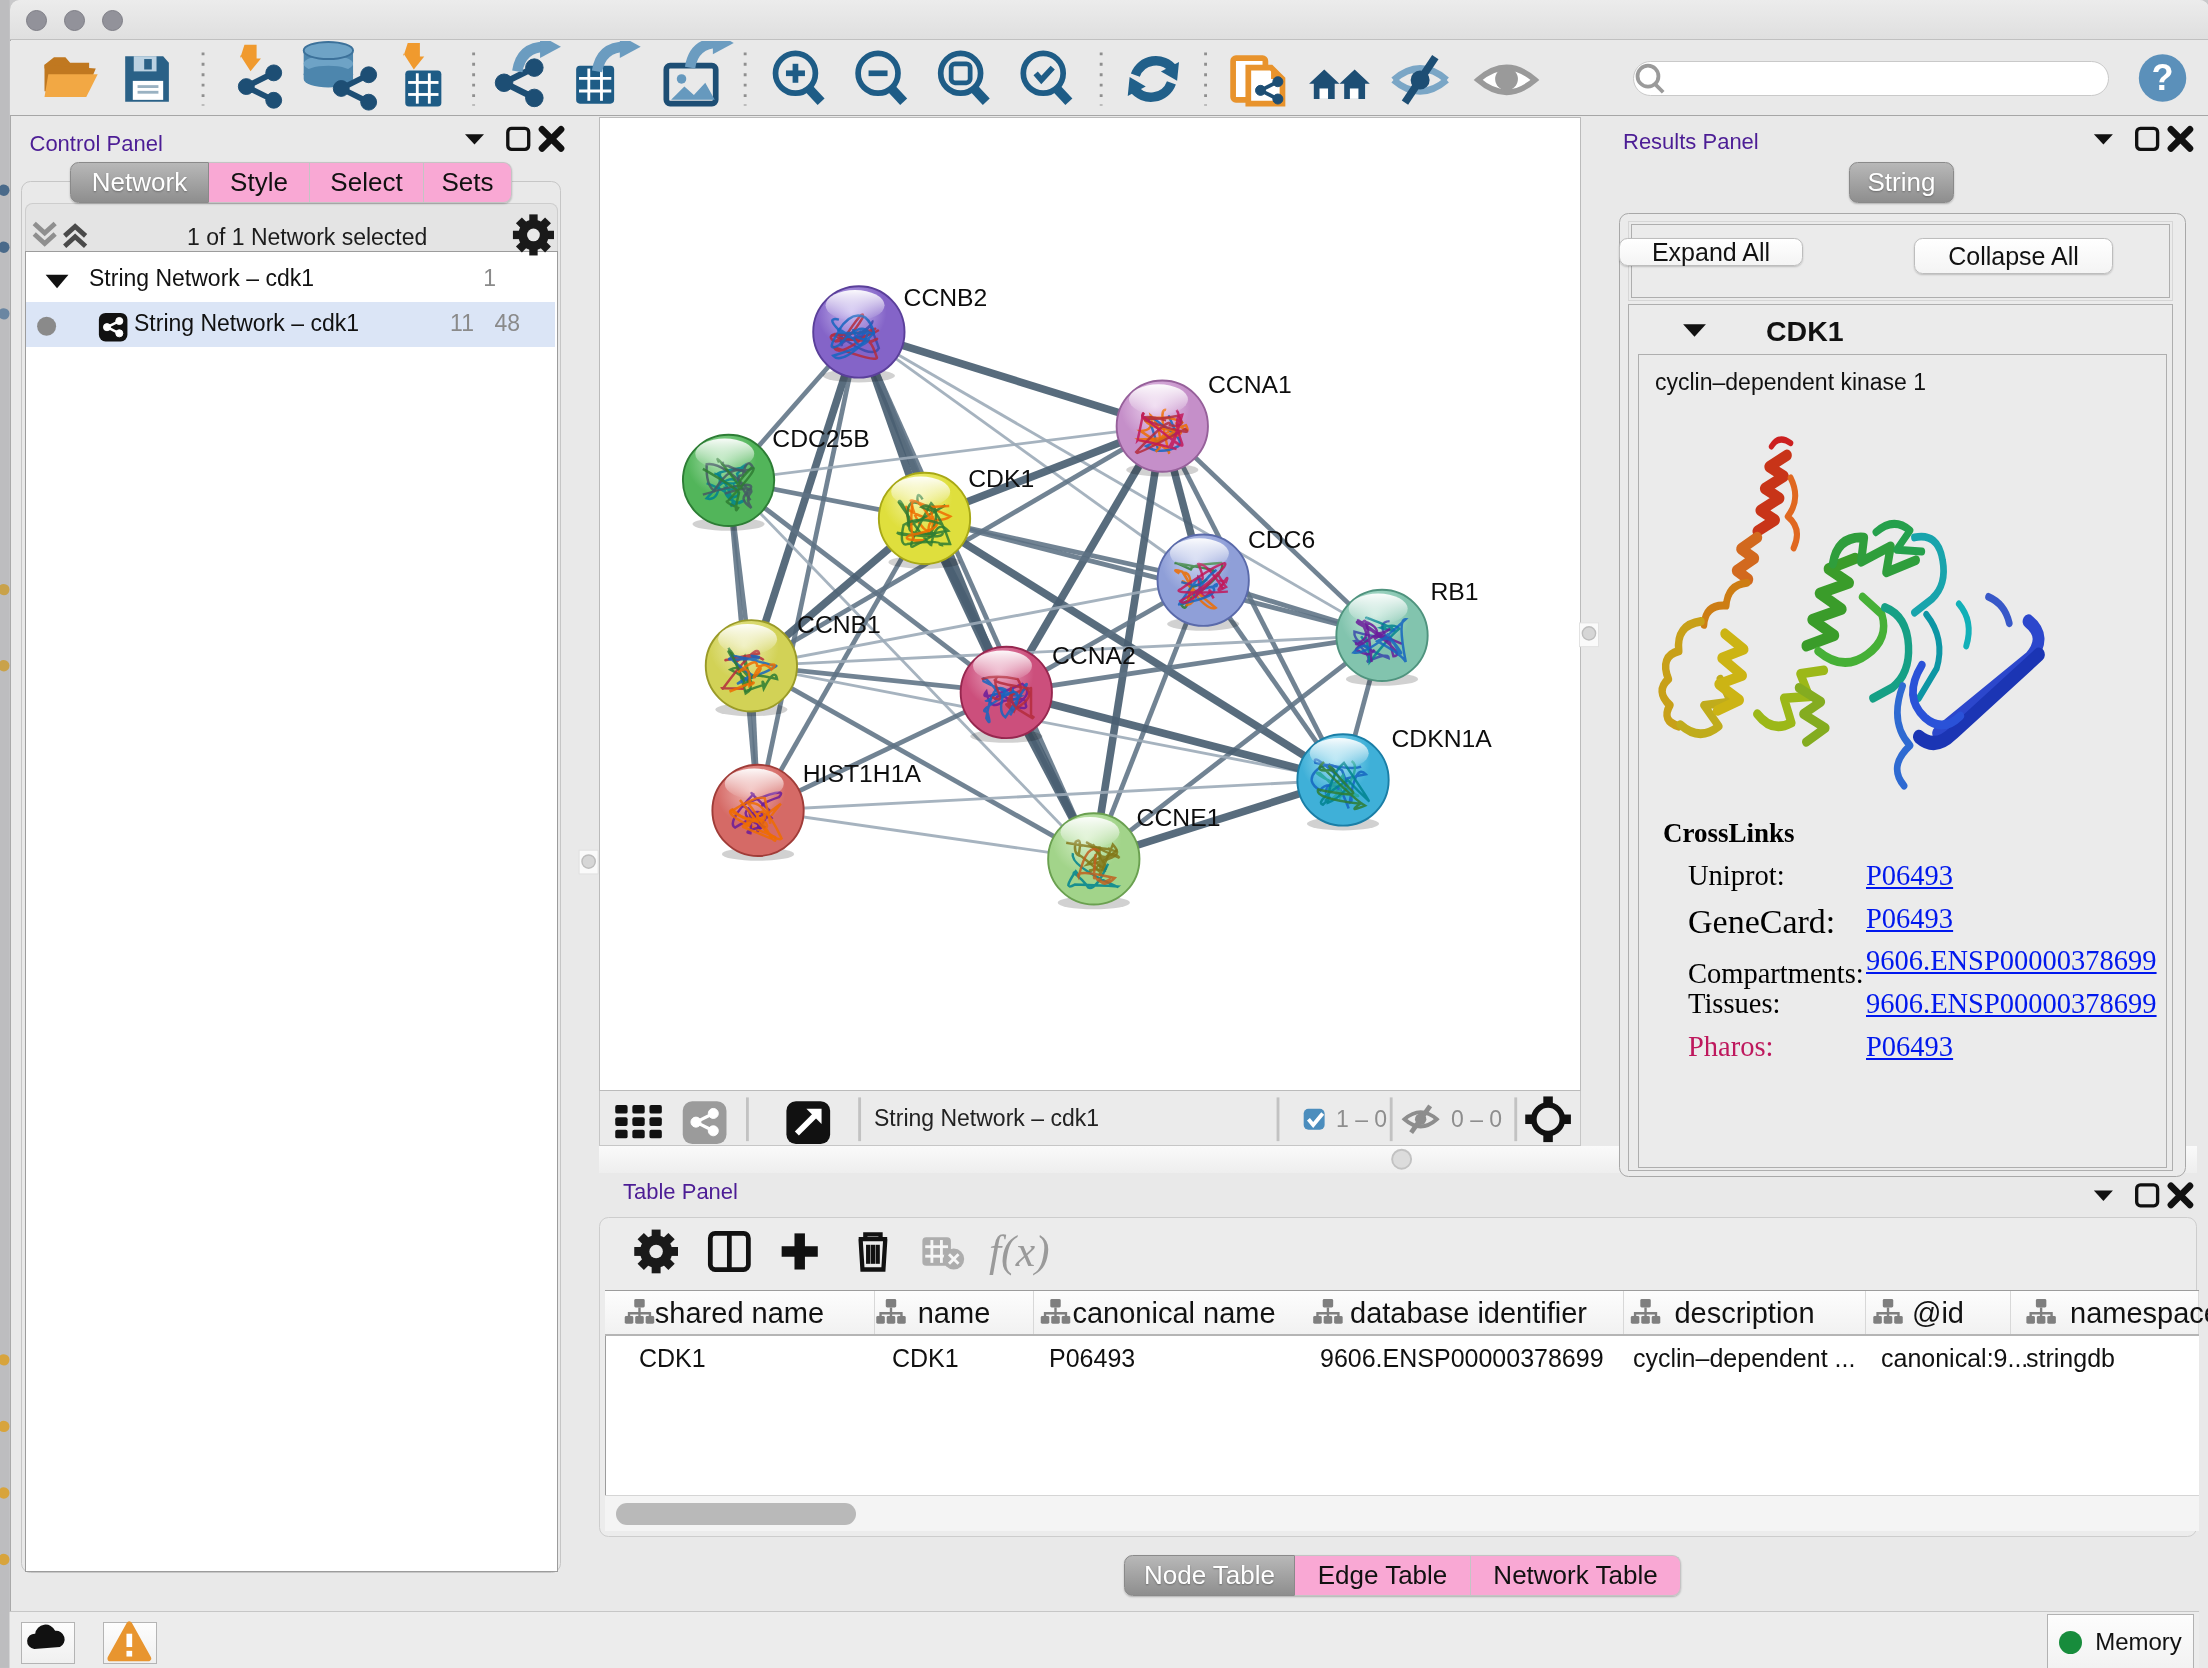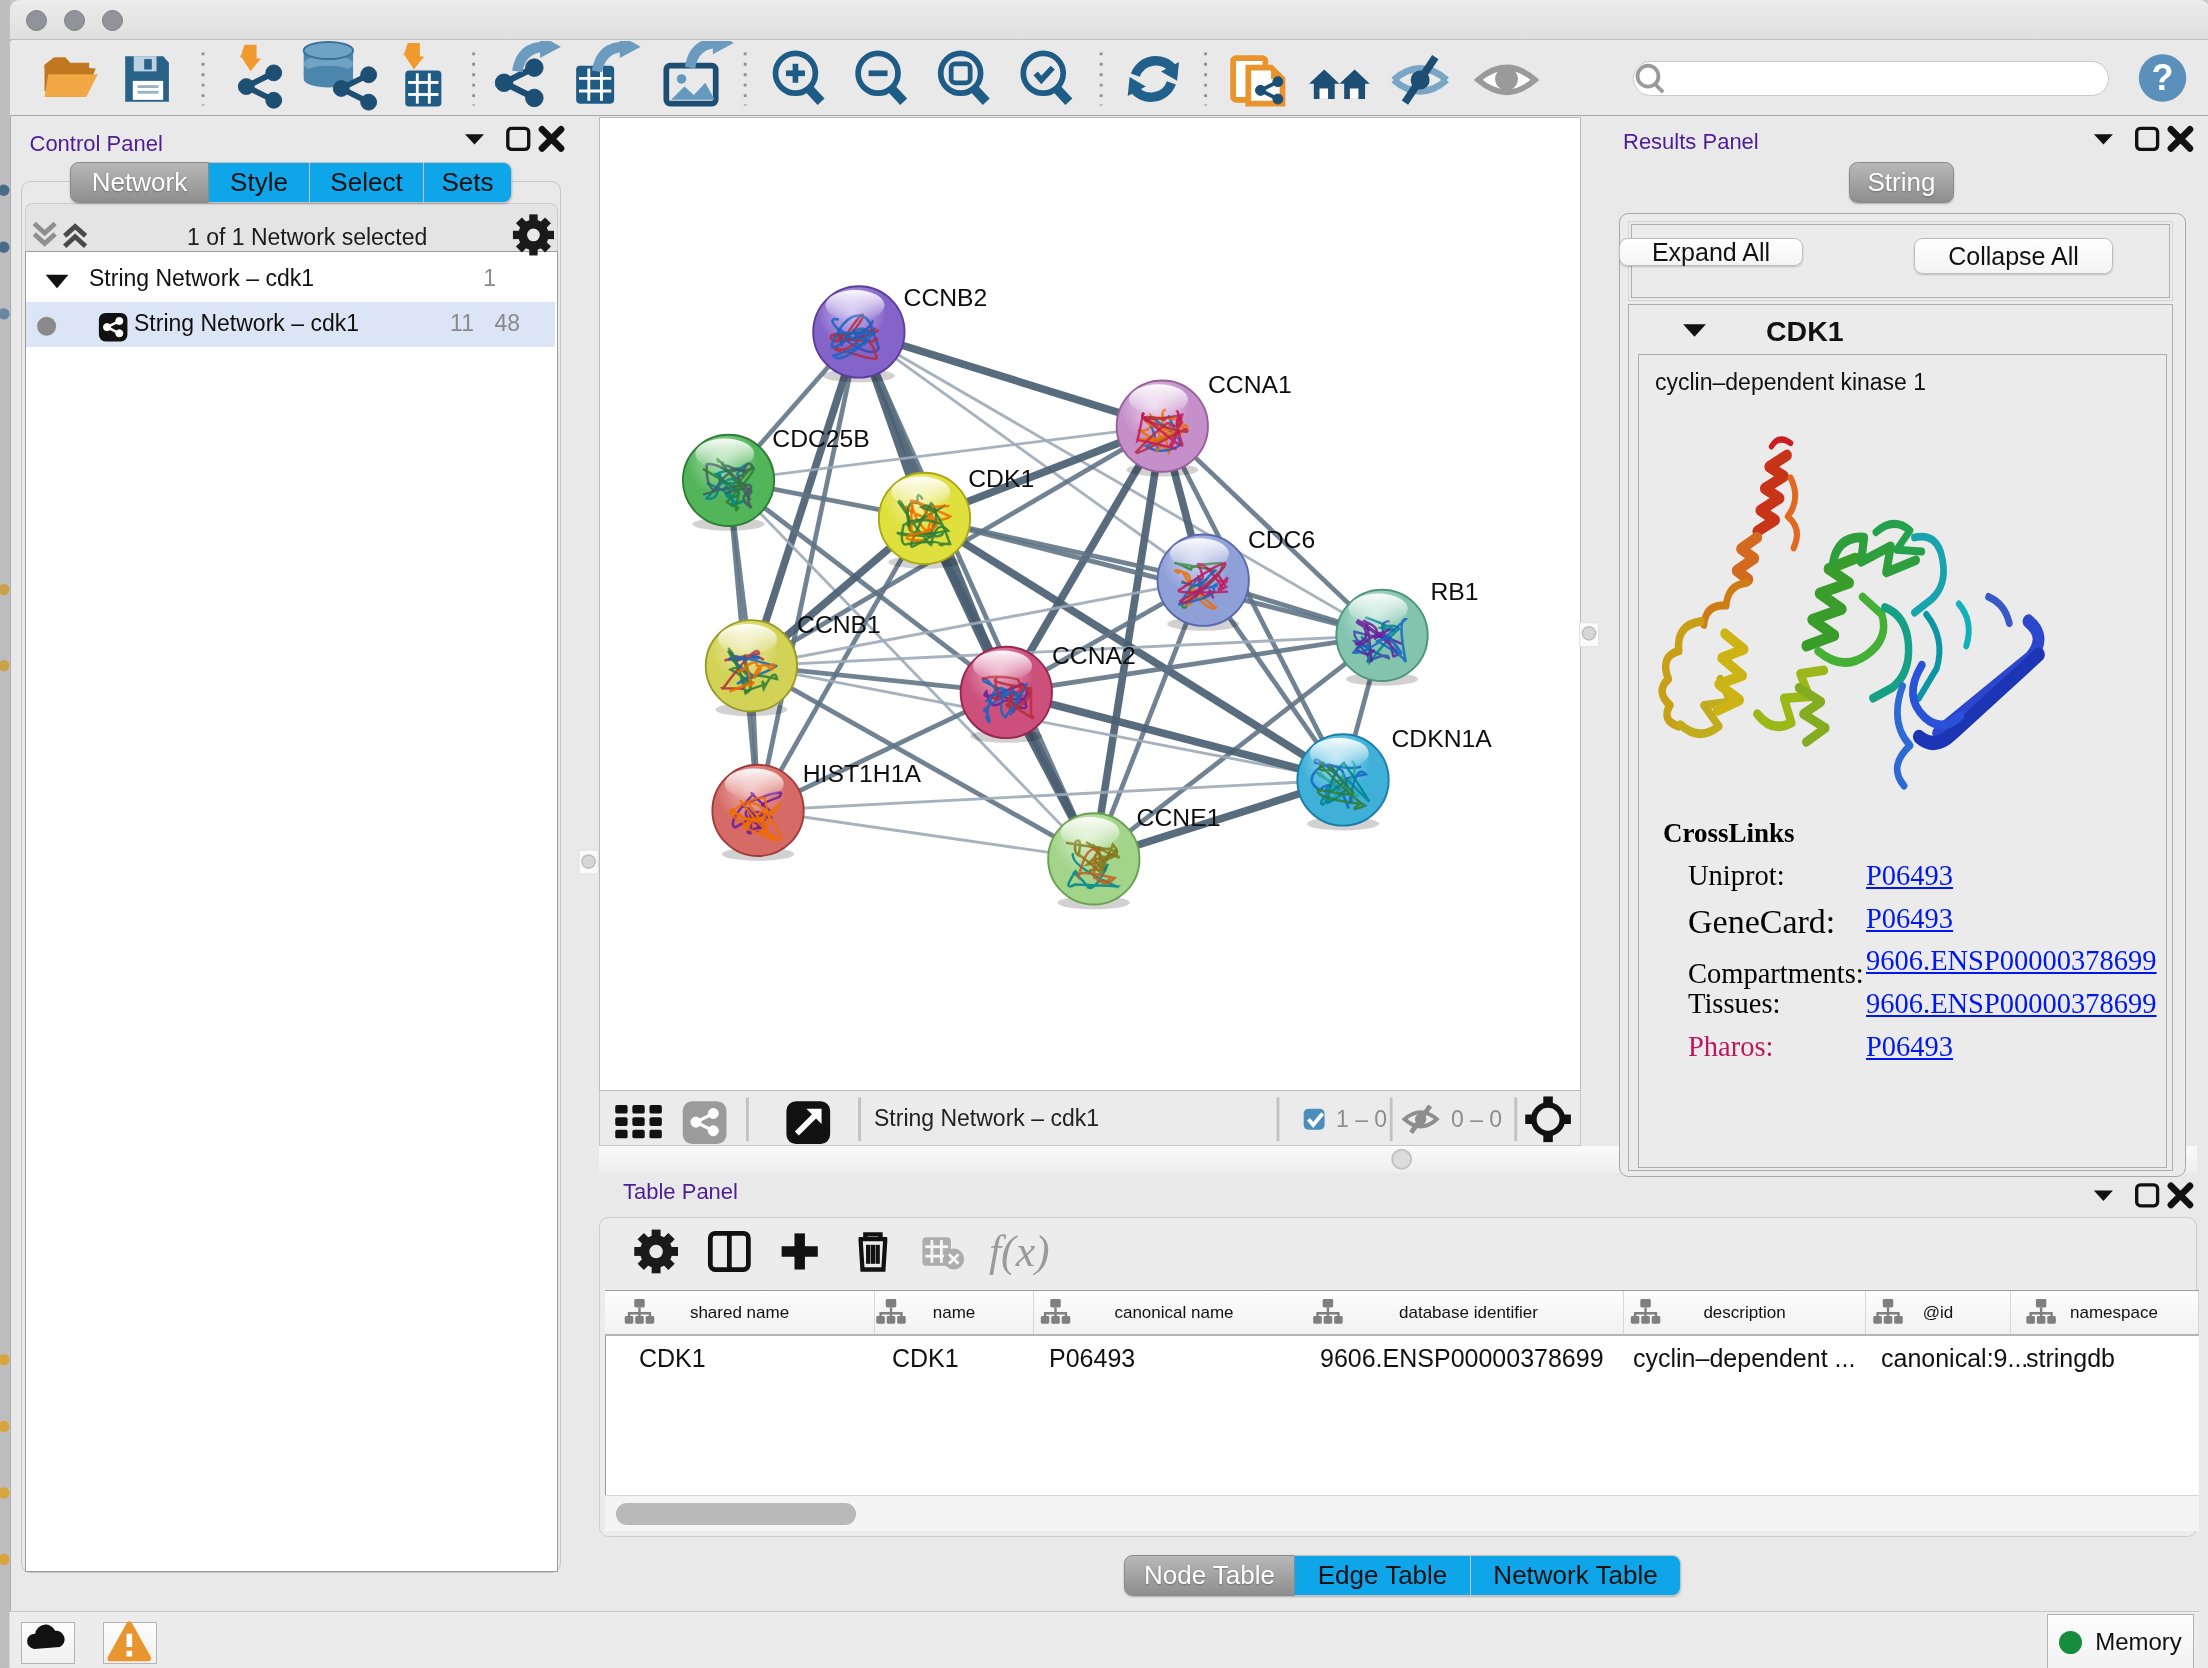--- a/index.html
+++ b/index.html
@@ -6,37 +6,37 @@
 body{font-family:"Liberation Sans",sans-serif;background:#c9c9cb;position:relative}
 .abs{position:absolute}
 #win{position:absolute;left:9.5px;top:0;width:2199px;height:1668px;background:#e9e9e9;border-radius:9.5px 9.5px 0 0;border-left:1px solid #a9a9a9}
 #titlebar{position:absolute;left:9.5px;top:0;width:2199px;height:40px;background:linear-gradient(#ececec,#dfdfdf);border-bottom:1px solid #c0c0c0;border-radius:9.5px 9.5px 0 0}
 .tl{position:absolute;top:9.5px;width:21px;height:21px;border-radius:50%;background:#92929a;border:1px solid #7e7e86}
 #title{position:absolute;top:5.7px;left:0;width:2189px;text-align:center;font-size:27px;color:#2e2e2e}
 #toolbar{position:absolute;left:9.5px;top:41px;width:2199px;height:75px;background:#e9e9e9;border-bottom:1.9px solid #a6a6a6}
 #searchbox{position:absolute;left:1623px;top:20px;width:476px;height:35px;background:#fff;border:1.9px solid #c9c9c9;border-radius:18px}
 .ptitle{font-size:22px;color:#4c1d95}
 .tabgrp{position:absolute;display:flex;height:41px;border-radius:8.6px;box-shadow:0 1px 1.9px rgba(0,0,0,.25);z-index:5}
-.tab{background:#0ea5e9;border:1px solid #c4c4c4;border-left:none;font-size:26px;display:flex;align-items:center;justify-content:center;color:#111}
+.tab{background:#f9a8d4;border:1px solid #c4c4c4;border-left:none;font-size:26px;display:flex;align-items:center;justify-content:center;color:#111}
 .tab.first{border-left:1px solid #c4c4c4;border-radius:8.6px 0 0 8.6px}
 .tab.last{border-radius:0 8.6px 8.6px 0}
 .tab.sel{background:linear-gradient(#b8b8b8,#8e8e8e);color:#fff;border-color:#8a8a8a;text-shadow:0 1px 1.9px rgba(0,0,0,.3)}
 #cp-body{position:absolute;left:21px;top:181px;width:540px;height:1392px;background:#e9e9e9;border:1px solid #c6c6c6;border-radius:9.5px}
 #cp-tree{position:absolute;left:25px;top:251px;width:533px;height:1321px;background:#fff;border:1.9px solid #9c9c9c}
 .trow{position:absolute;left:0;width:529px;height:45px;font-size:23px;color:#111}
 #netview{position:absolute;left:599px;top:117px;width:982px;height:974px;background:#fff;border:1px solid #bbb}
 #netbar{position:absolute;left:599px;top:1091px;width:982px;height:55px;background:#ebebeb;border:1px solid #c6c6c6;border-top:none}
 #netdivider{position:absolute;left:599px;top:1146px;width:1598px;height:27px;background:linear-gradient(#fafafa,#eee)}
 #rp{position:absolute;left:1586px;top:117px;width:613px;height:1029px;background:#e9e9e9}
 #rp-box{position:absolute;left:1619px;top:213px;width:567px;height:964px;background:#ebebeb;border:1.9px solid #a8a8a8;border-radius:9.5px}
 .btn{position:absolute;background:linear-gradient(#fff,#f4f4f4);border:1px solid #bdbdbd;border-radius:8.6px;font-size:25px;display:flex;align-items:center;justify-content:center;color:#111;box-shadow:0 1px 1.9px rgba(0,0,0,.2)}
 .serif{font-family:"Liberation Serif",serif}
 .link{color:#0018ee;text-decoration:underline}
 #tp-box{position:absolute;left:599px;top:1217px;width:1598px;height:320px;background:#ececec;border:1px solid #cdcdcd;border-radius:9.5px}
-.th{position:absolute;top:0;height:44px;border-right:1.9px solid #d8d8d8;background:linear-gradient(#fdfdfd,#f1f1f1);font-size:17px;color:#111;display:flex;align-items:center;justify-content:center}
+.th{position:absolute;top:0;height:44px;border-right:1.9px solid #d8d8d8;background:linear-gradient(#fdfdfd,#f1f1f1);font-size:29px;color:#111;display:flex;align-items:center;justify-content:center}
 .td{position:absolute;top:46px;height:42px;font-size:25px;color:#111;display:flex;align-items:center}
 #statusbar{position:absolute;left:0;top:1611px;width:2199px;height:57px;background:#ececec;border-top:1.9px solid #c6c6c6}
 .sq-btn{position:absolute;top:10.5px;width:54px;height:42px;background:linear-gradient(#fdfdfd,#f0f0f0);border:1.9px solid #b4b4b4}
 #membtn{position:absolute;top:1614px;left:2047px;width:147px;height:56px;background:linear-gradient(#fdfdfd,#f2f2f2);border:1.9px solid #b2b2b2;font-size:24px;color:#111;display:flex;align-items:center;justify-content:center;gap:13px}
 </style></head><body>
 
 <div id="win"></div>
 <div id="titlebar">
  <div class="tl" style="left:16px"></div>
  <div class="tl" style="left:54px"></div>

